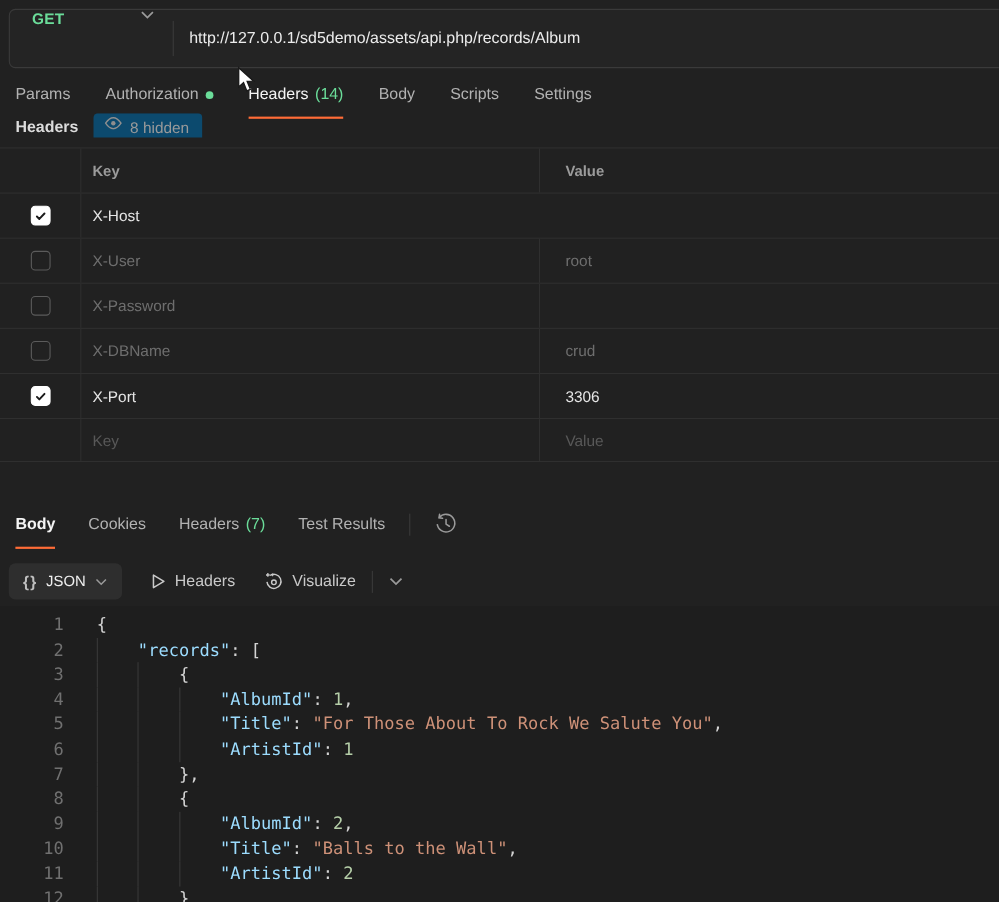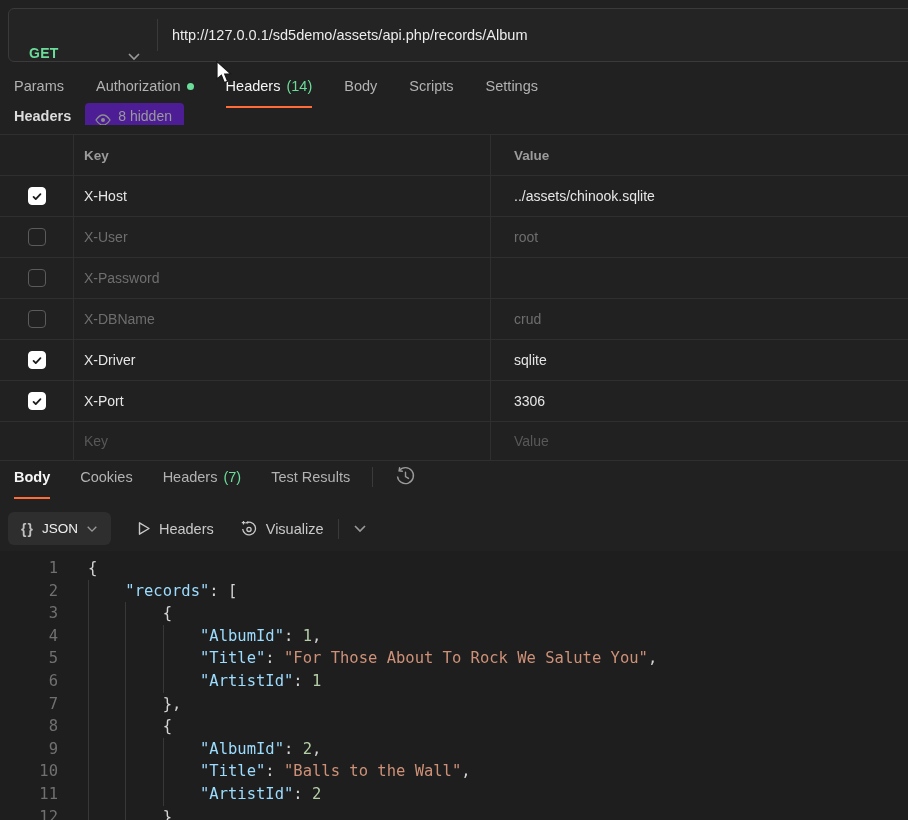--- a/index.html
+++ b/index.html
@@ -11,39 +11,39 @@
     position:relative;
   }
   .app { position:absolute; inset:0; }
 
   
   .request-bar{
     position:absolute; top:8px; left:8px; width:920px; height:54px;
     border:1px solid #3a3a3a; border-radius:6px;
     display:flex; align-items:stretch; background:#242424;
   }
-  .method{ width:148px; display:flex; align-items:flex-end; padding:0 16px 0 20px; cursor:pointer; }
+  .method{ width:148px; display:flex; align-items:flex-start; padding:0 16px 0 20px; cursor:pointer; }
   .method-label{ color:var(--green); font-weight:bold; font-size:14px; letter-spacing:.3px; flex:1; }
   .chev{ stroke:#9a9a9a; fill:none; stroke-width:1.6; }
   .vdiv{ width:1px; background:#3a3a3a; margin:10px 0; }
   .url{ flex:1; display:flex; align-items:center; padding-left:14px; font-size:14.5px; color:#ececec; white-space:nowrap; overflow:hidden; }
 
   
   .req-tabs{ position:absolute; top:76px; left:14px; display:flex; gap:32px; }
   .req-tabs .tab{ font-size:14.5px; color:#b2b2b2; padding-bottom:10px; line-height:20px;
     display:flex; align-items:center; gap:6px; cursor:pointer; border-bottom:2px solid transparent; }
   .req-tabs .tab.active{ color:#f5f5f5; border-bottom-color:var(--orange); }
   .count{ color:var(--green); }
   .dot{ width:7px; height:7px; border-radius:50%; background:var(--green); display:inline-block; }
 
   
   .headers-subrow{ position:absolute; top:103px; left:14px; height:22px; overflow:hidden;
     display:flex; align-items:flex-start; gap:14px; }
   .subtitle{ font-size:14.5px; font-weight:bold; color:#dcdcdc; line-height:26px; }
-  .pill{ background:#4c1d95; border-radius:4px; padding:3px 12px 6px 10px; display:flex; align-items:flex-end; gap:7px;
+  .pill{ background:#0c4a6e; border-radius:4px; padding:3px 12px 6px 10px; display:flex; align-items:flex-start; gap:7px;
     color:#9a9a9a; font-size:14px; line-height:20px; cursor:pointer; }
 
   
   .htable{ position:absolute; top:134px; left:0; width:908px; border-top:1px solid #2f2f2f; font-size:14px; }
   .hrow{ display:flex; height:41px; border-bottom:1px solid #2f2f2f; align-items:stretch; }
   .hrow.placeholder{ height:39px; }
   .cell{ display:flex; align-items:center; }
   .c-check{ width:73px; justify-content:center; }
   .c-key{ width:417px; padding-left:10px; border-left:1px solid #2f2f2f; }
   .c-val{ flex:1; padding-left:23px; border-left:1px solid #2f2f2f; }
@@ -146,23 +146,20 @@
           <div class="cell c-check">
             <div class="checkbox checked">
               <svg width="12" height="11" viewBox="0 0 16 16" fill="none" stroke="#1b1b1b" stroke-width="2.6" stroke-linecap="round" stroke-linejoin="round">
                 <path d="M3 8.5l3.2 3.2L13 4.5"></path>
               </svg>
             </div>
           </div>
           <div class="cell c-key">
             <span class="rowtext">X-Host</span>
           </div>
-          <div class="cell c-val">
-            <span class="rowtext">../assets/chinook.sqlite</span>
-          </div>
         </div>
         <div class="hrow disabled">
           <div class="cell c-check">
             <div class="checkbox"></div>
           </div>
           <div class="cell c-key">
             <span class="rowtext">X-User</span>
           </div>
           <div class="cell c-val">
             <span class="rowtext">root</span>
@@ -181,35 +178,20 @@
         </div>
         <div class="hrow disabled">
           <div class="cell c-check">
             <div class="checkbox"></div>
           </div>
           <div class="cell c-key">
             <span class="rowtext">X-DBName</span>
           </div>
           <div class="cell c-val">
             <span class="rowtext">crud</span>
-          </div>
-        </div>
-        <div class="hrow">
-          <div class="cell c-check">
-            <div class="checkbox checked">
-              <svg width="12" height="11" viewBox="0 0 16 16" fill="none" stroke="#1b1b1b" stroke-width="2.6" stroke-linecap="round" stroke-linejoin="round">
-                <path d="M3 8.5l3.2 3.2L13 4.5"></path>
-              </svg>
-            </div>
-          </div>
-          <div class="cell c-key">
-            <span class="rowtext">X-Driver</span>
-          </div>
-          <div class="cell c-val">
-            <span class="rowtext">sqlite</span>
           </div>
         </div>
         <div class="hrow">
           <div class="cell c-check">
             <div class="checkbox checked">
               <svg width="12" height="11" viewBox="0 0 16 16" fill="none" stroke="#1b1b1b" stroke-width="2.6" stroke-linecap="round" stroke-linejoin="round">
                 <path d="M3 8.5l3.2 3.2L13 4.5"></path>
               </svg>
             </div>
           </div>

